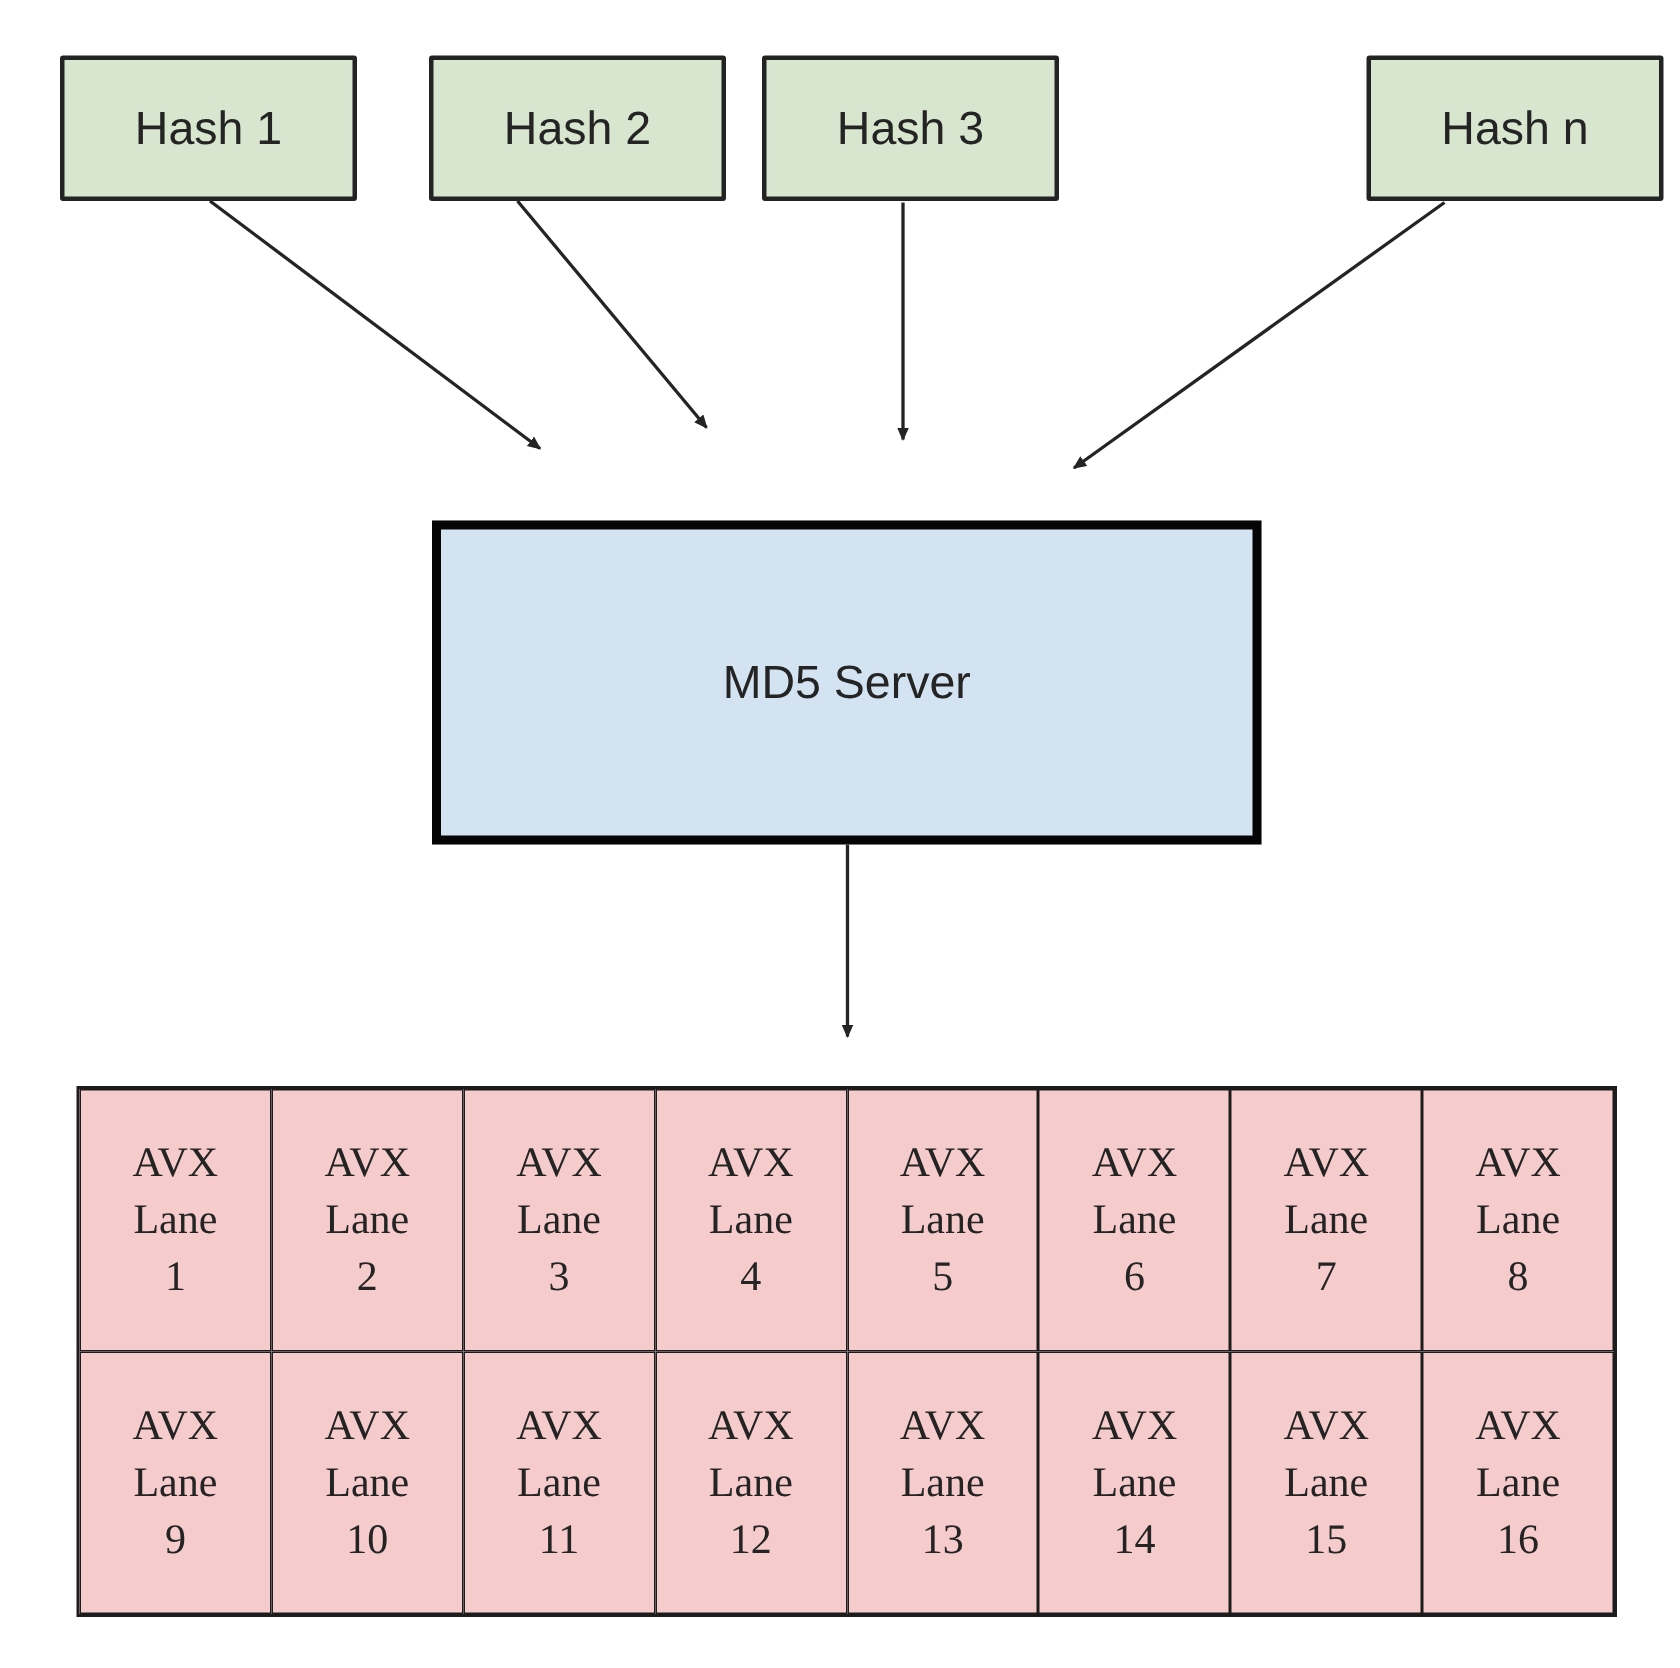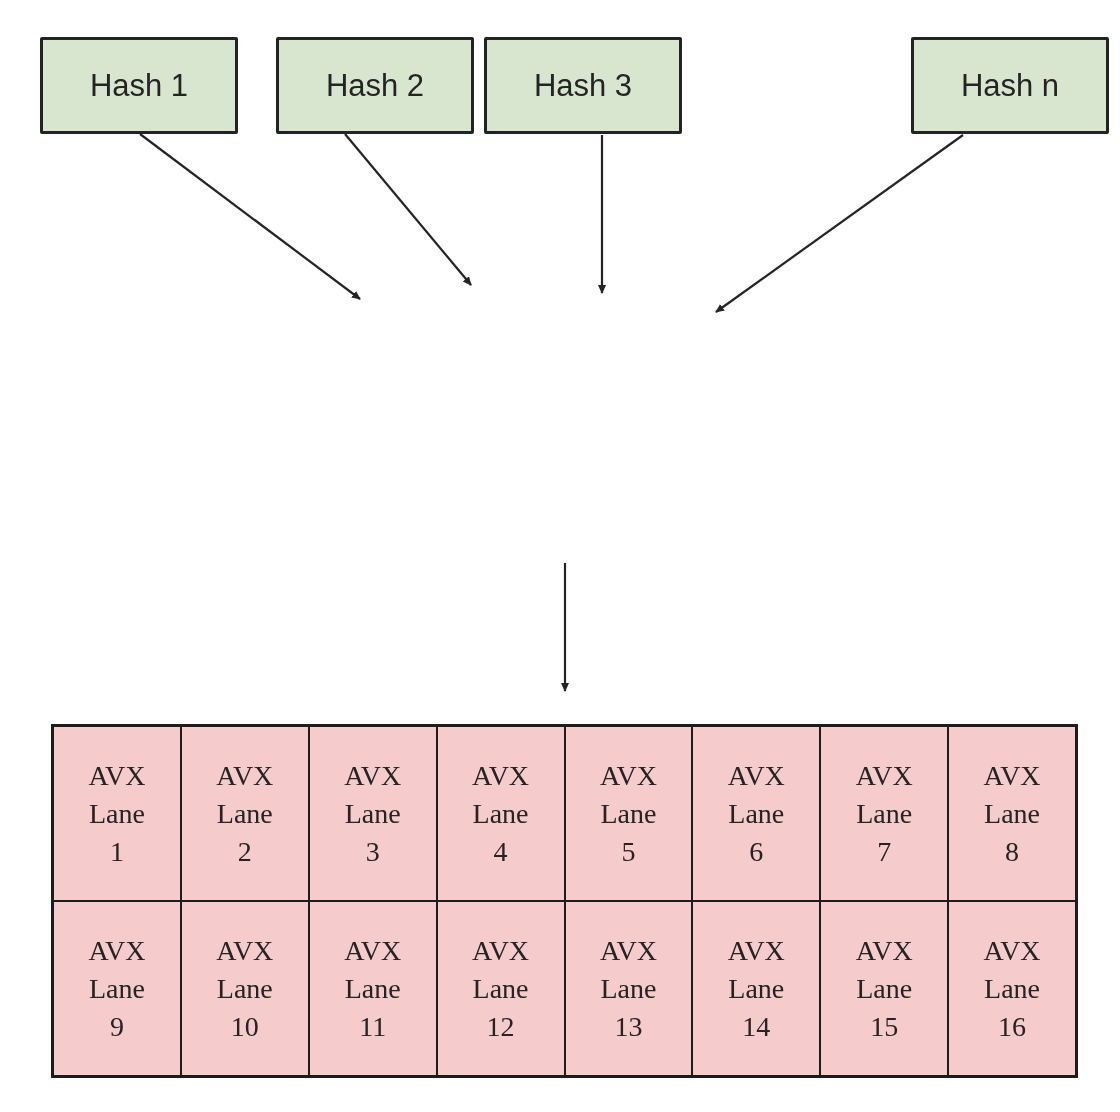--- a/index.html
+++ b/index.html
@@ -33,22 +33,22 @@
   .hash-node {
     top: 37px;
     height: 97px;
     width: 198px;
     background: var(--hash-fill, #d8e6d0);
     border: 3px solid var(--hash-border, #232323);
     border-radius: 2px;
     font-size: 31px;
   }
   .hash-1 { left: 40px; }
-  .hash-2 { left: 276px; }
-  .hash-3 { left: 484px; text-align: center; }
+  .hash-2 { left: 286px; }
+  .hash-3 { left: 508px; text-align: center; }
   .hash-n { left: 886px; margin-left: 25px; }
   .server-node {
     left: 288px;
     top: 347px;
     width: 553px;
     height: 216px;
     background: var(--server-fill, #d4e3f2);
     border: 6px solid var(--server-border, #050505);
     font-size: 31px;
   }
@@ -105,20 +105,23 @@
   <div class="node hash-node hash-2">
     <span>Hash 2</span>
   </div>
   <div class="node hash-node hash-3">
     <span>Hash 3</span>
   </div>
   <div class="node hash-node hash-n">
     <span>Hash n</span>
   </div>
 
+  <div class="node server-node">
+    <span>MD5 Server</span>
+  </div>
 
   <div class="lane-grid">
     <div class="lane-cell">AVX
 Lane
 1</div>
     <div class="lane-cell">AVX
 Lane
 2</div>
     <div class="lane-cell">AVX
 Lane

